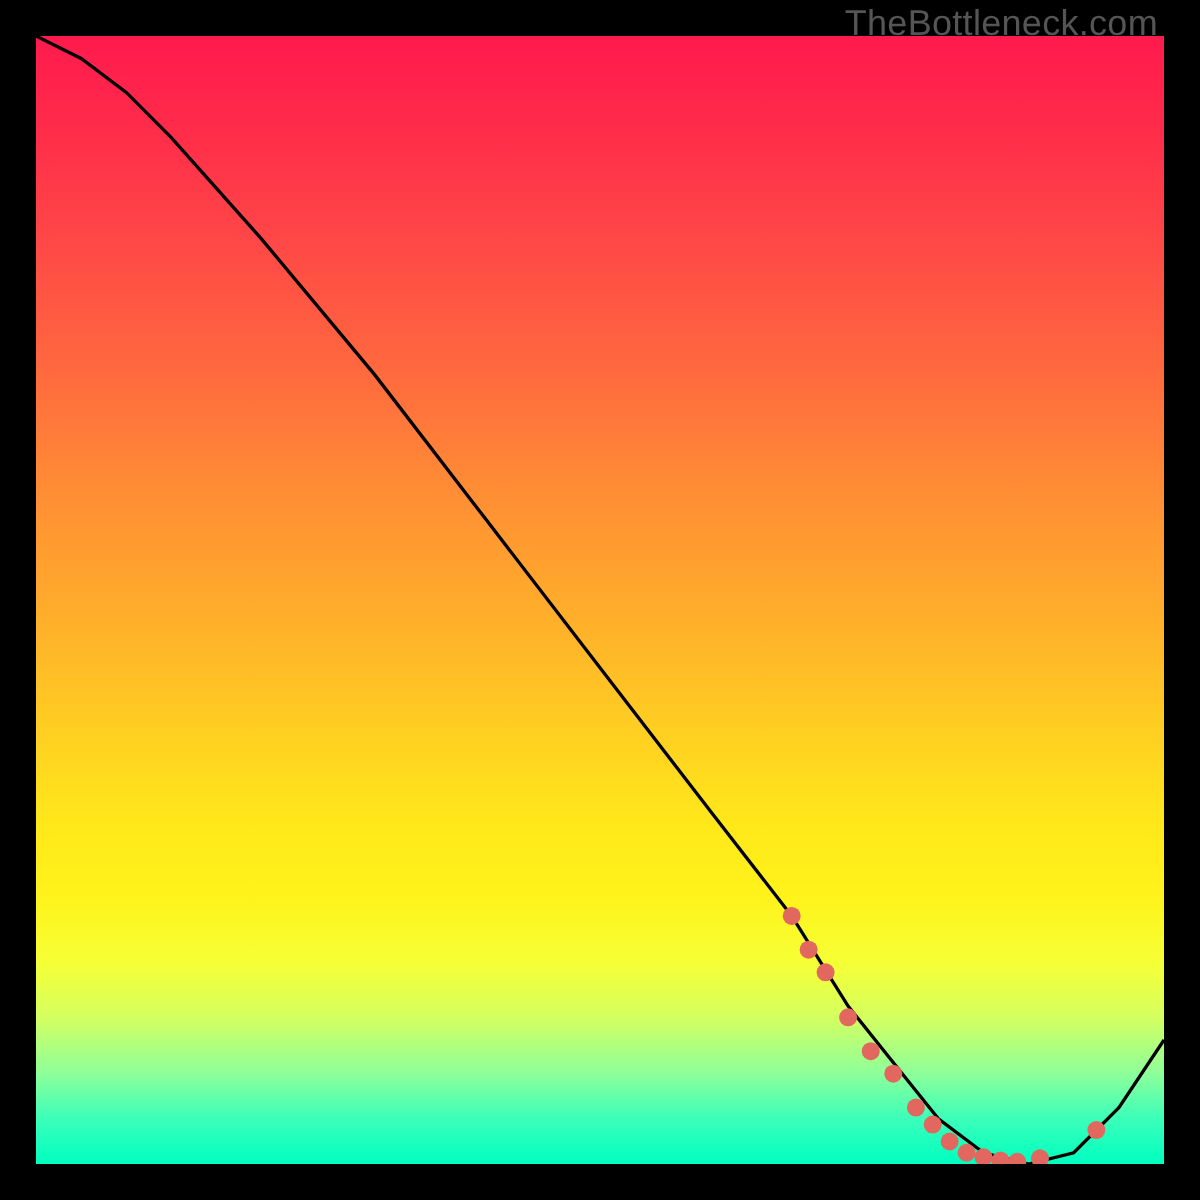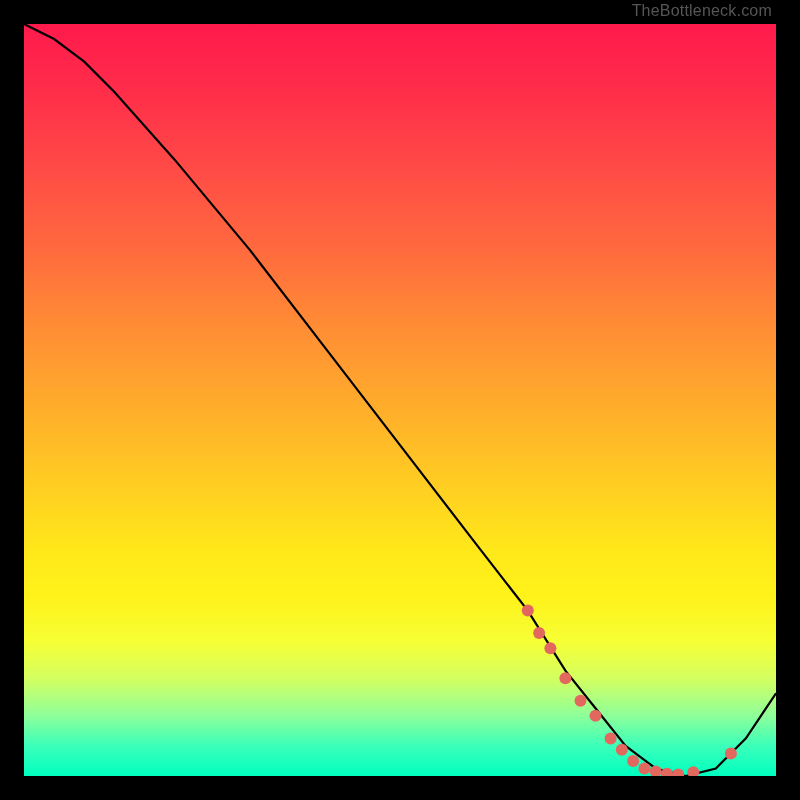--- a/index.html
+++ b/index.html
@@ -32,21 +32,21 @@
       #8dff9a 92%,
       #3bffba 96%,
       #00ffc0 100%
     );
   }
   .watermark {
     position: absolute;
     top: 2px;
     right: 28px;
     color: #555;
-    font-size: 16px;
+    font-size: 24px;
     font-weight: 500;
     letter-spacing: 0.2px;
   }
   svg.curve {
     position: absolute;
     left: 0;
     top: 0;
     width: 752px;
     height: 752px;
   }

